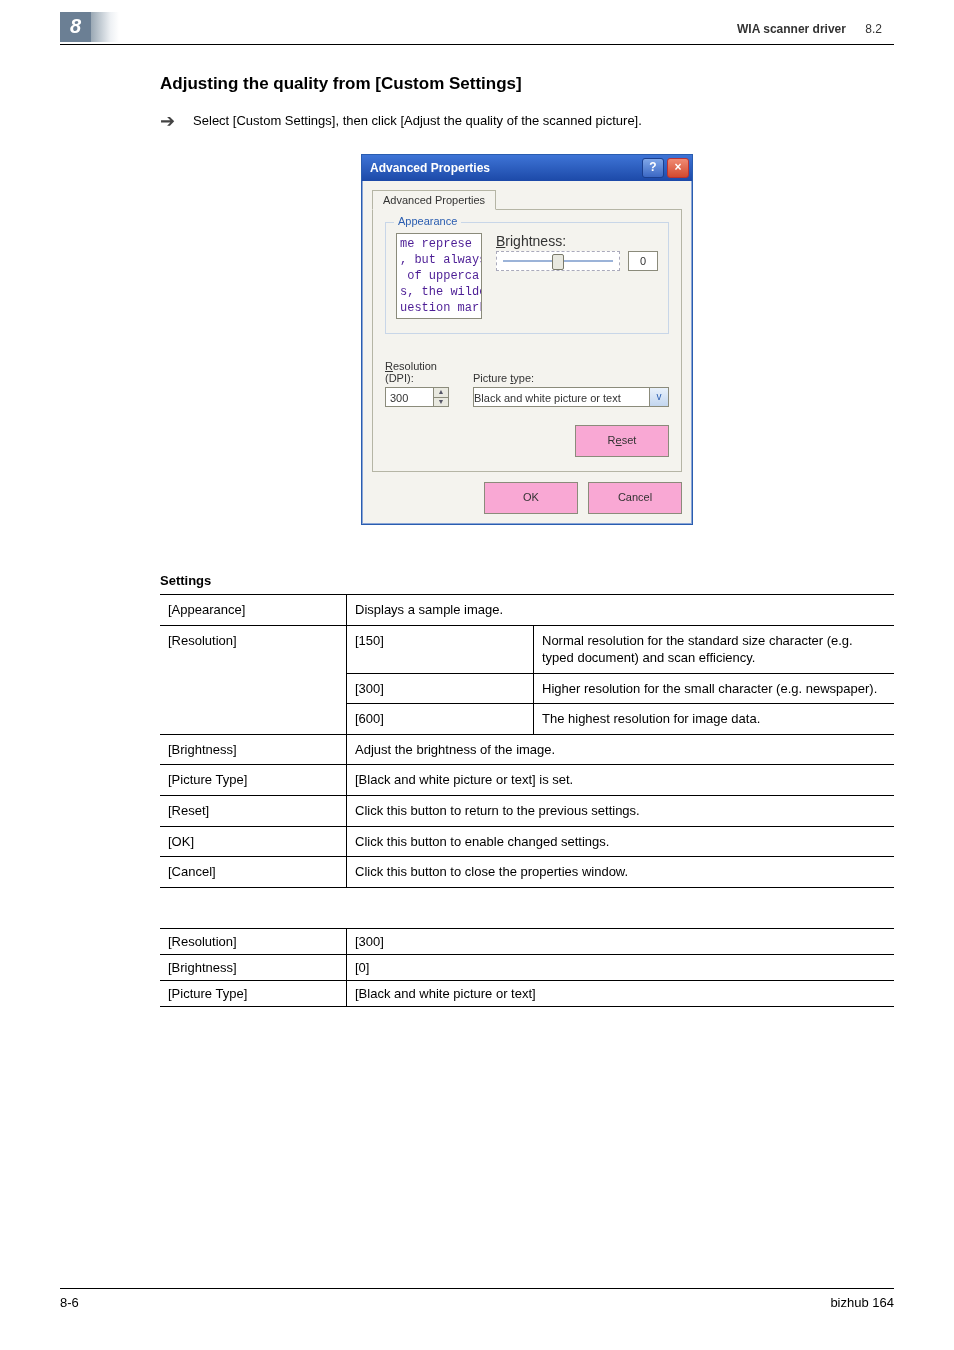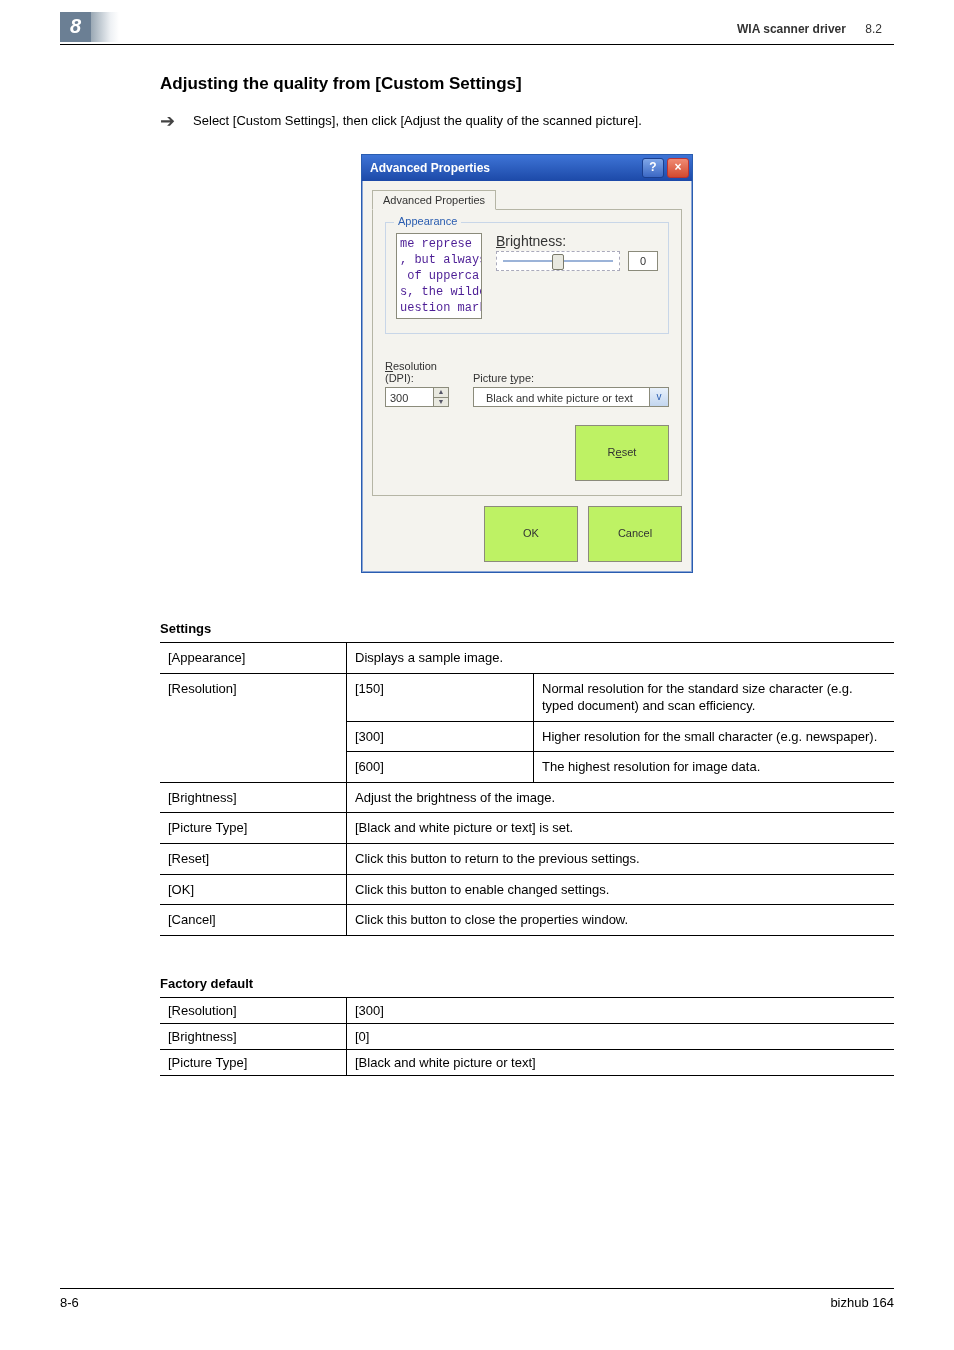--- a/index.html
+++ b/index.html
@@ -193,33 +193,33 @@
   .spin .ar {
     flex: 1; border: 1px solid #8b8b7b; background: #e9e9e0;
     font-size: 7px; line-height: 8px; text-align: center; color: #556;
   }
   .spin .ar + .ar { border-top: none; }
   .combo {
     width: 196px; height: 20px; display: flex;
   }
   .combo .val {
     flex: 1; border: 1px solid #8b8b7b; border-right: none;
-    background: #fff; font-size: 11px; line-height: 20px; padding-left: 12px;
+    background: #fff; font-size: 11px; line-height: 20px; padding-left: 0;
     white-space: nowrap; overflow: hidden;
   }
   .combo .drop {
     width: 18px; border: 1px solid #8b8b7b;
     background: linear-gradient(to bottom, #e9f1fb, #c3d6ef);
     color: #2a5db0; font-size: 10px; line-height: 18px; text-align: center;
   }
   .btn {
     height: 22px; min-width: 72px;
-    border: 1px solid #8b8b7b; background: #bef264;
+    border: 1px solid #8b8b7b; background: #f9a8d4;
     font-size: 11px; text-align: center; line-height: 20px;
-    padding: 16px 10px;
+    padding: 4px 10px;
   }
   .btn .u { text-decoration: underline; }
   .reset-row { display: flex; justify-content: flex-end; margin-top: 18px; }
   .okcancel { display: flex; justify-content: flex-end; gap: 10px; margin-top: 10px; }
 
   
   .tbl-caption { font-weight: bold; font-size: 13px; margin: 0 0 6px 0; }
   table.settings {
     border-collapse: collapse;
     width: 100%;
@@ -382,21 +382,20 @@
         <td class="col1">[OK]</td>
         <td class="span" colspan="2">Click this button to enable changed settings.</td>
       </tr>
       <tr>
         <td class="col1">[Cancel]</td>
         <td class="span" colspan="2">Click this button to close the properties window.</td>
       </tr>
     </tbody>
       </table>
 
-    <div class="tbl-caption">Factory default</div>
     <table class="defaults">
       <tbody>
           <tr>
         <td class="col1">[Resolution]</td>
         <td>[300]</td>
       </tr>
       <tr>
         <td class="col1">[Brightness]</td>
         <td>[0]</td>
       </tr>

